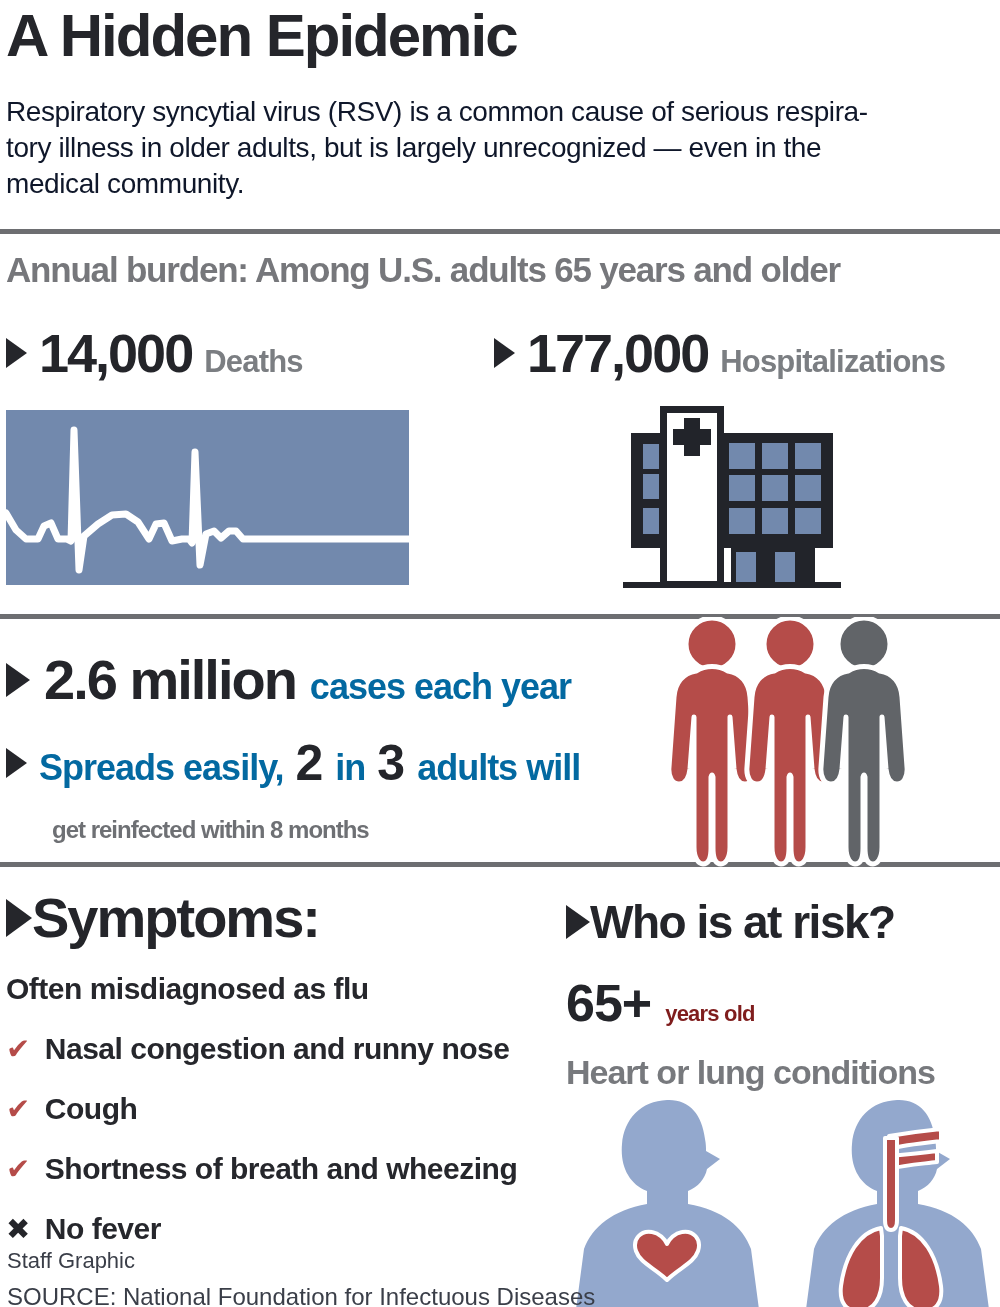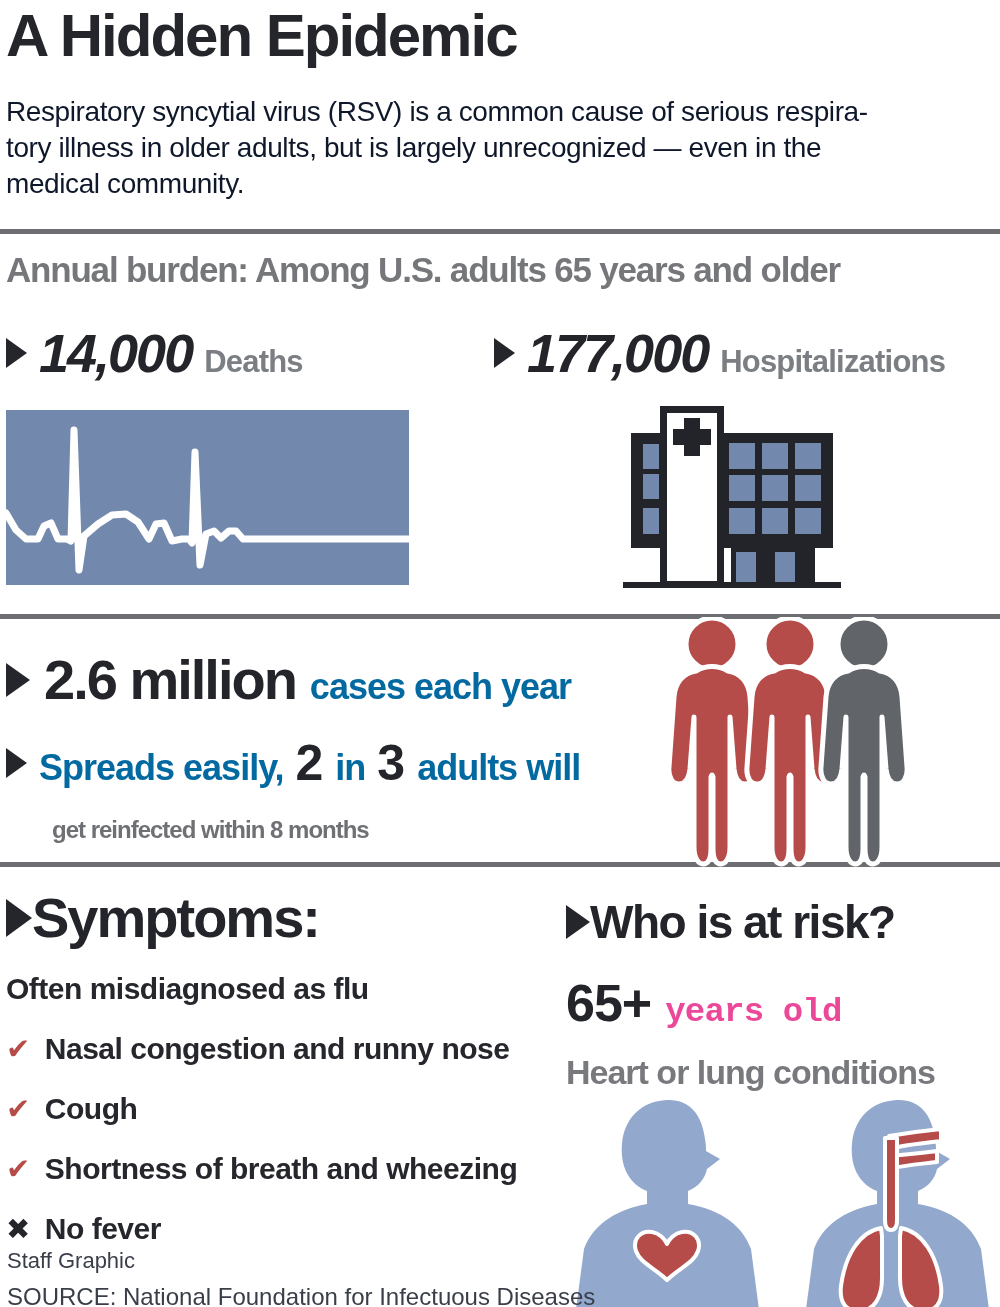--- a/index.html
+++ b/index.html
@@ -27,21 +27,21 @@
   .stats-row { display:flex; margin-top:32px; padding-left:6px; }
   .stat { display:flex; align-items:baseline; gap:12px; }
   .stat-deaths { width:488px; }
   .arrow {
     width:0; height:0; border-style:solid; border-color:transparent;
     border-left-color:#25262b; align-self:center; flex:none;
   }
   .arrow-md { border-width:15px 0 15px 21px; }
   .arrow-lg { border-width:17px 0 17px 24px; }
   .arrow-xl { border-width:19px 0 19px 26px; }
-  .stat-value { font-size:54px; font-weight:bold; letter-spacing:-2px; color:#24252a;font-style:italic; }
+  .stat-value { font-size:54px; font-weight:bold; letter-spacing:-2px; color:#24252a; }
   .stat-label { font-size:31px; font-weight:bold; letter-spacing:-0.8px; color:#7b7e82; }
 
   .graphics-row { position:relative; height:176px; margin-top:26px; }
   .ekg-svg { position:absolute; left:6px; top:0; }
   .hospital-svg { position:absolute; left:603px; top:-14px; }
 
   .rule-2 { margin-top:28px; }
 
   
   .band { position:relative; height:243px; }
@@ -67,21 +67,21 @@
     display:flex; align-items:center; gap:15px; margin-top:26px;
     font-size:30px; font-weight:bold; letter-spacing:-0.5px; color:#26272c;
   }
   .mark { font-family:"DejaVu Sans", sans-serif; font-size:29px; flex:none; }
   .mark-check { color:#b54c49; }
   .mark-cross { color:#24252a; }
 
   .risk-col { position:absolute; left:566px; top:28px; width:432px; }
   .risk-age { display:flex; align-items:baseline; gap:14px; margin-top:24px; }
   .age-value { font-size:52px; font-weight:bold; letter-spacing:-1px; color:#24252a; }
-  .age-label { font-size:34px; font-weight:bold; letter-spacing:-0.8px; color:#ec4899;font-family:Liberation Mono, monospace; }
+  .age-label { font-size:22px; font-weight:bold; letter-spacing:-0.8px; color:#7f1d1d; }
   .risk-cond { margin-top:20px; font-size:34px; font-weight:bold; letter-spacing:-1px; color:#77797d; }
 
   .bodies-svg { position:absolute; left:540px; bottom:0; }
   .footer { position:absolute; left:7px; bottom:6px; color:#3a3e48; }
   .credit { font-size:22px; margin-bottom:9px; }
   .source { font-size:24px; }
 </style>
 </head>
 <body>
 

